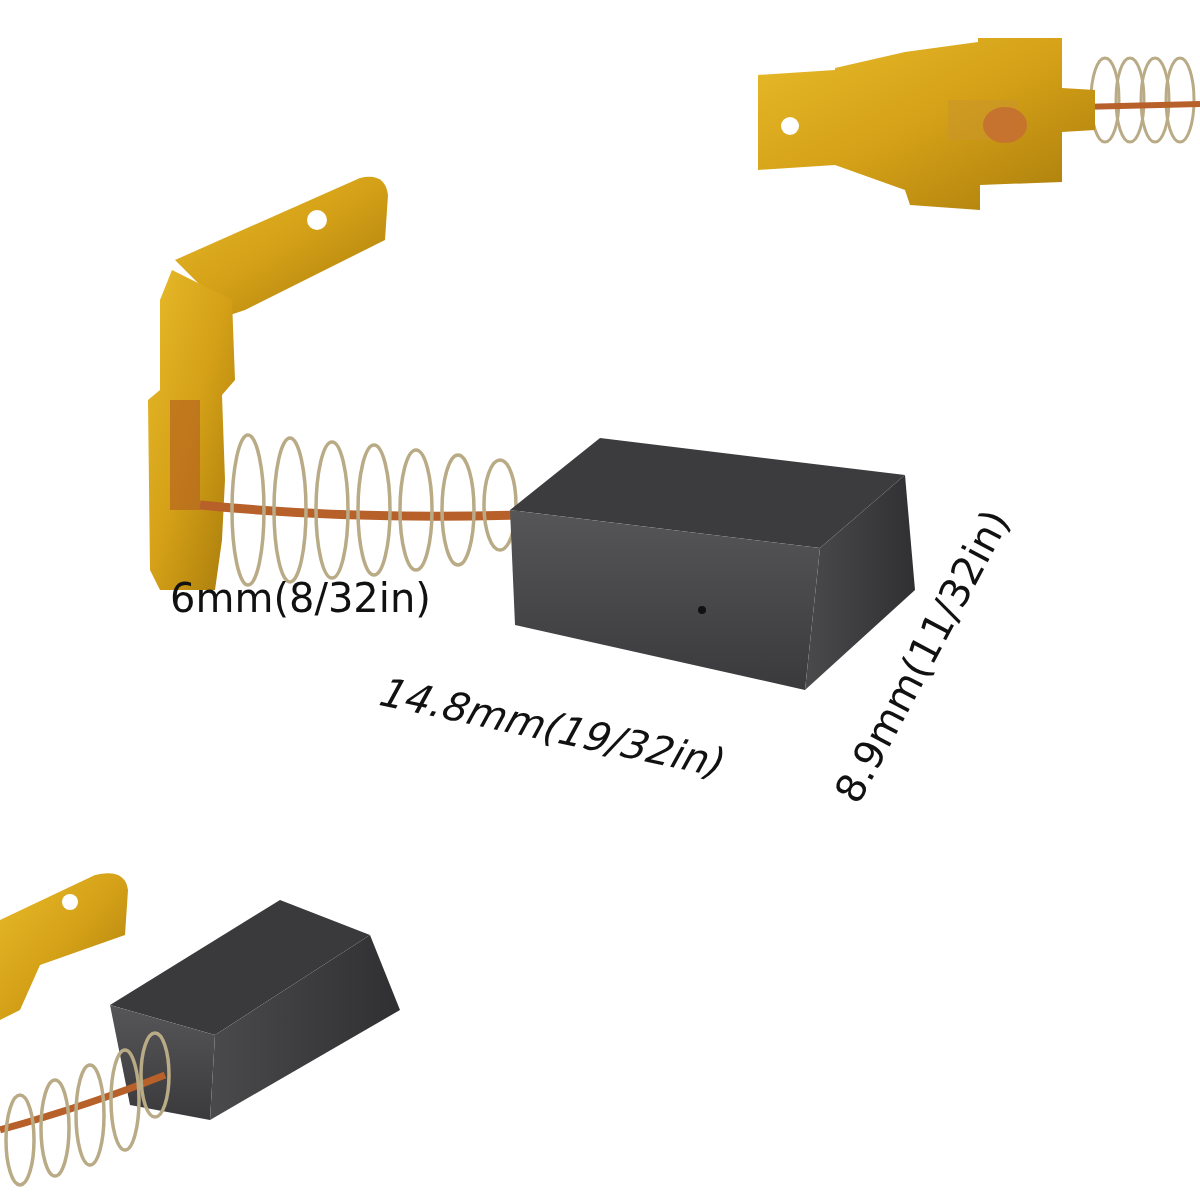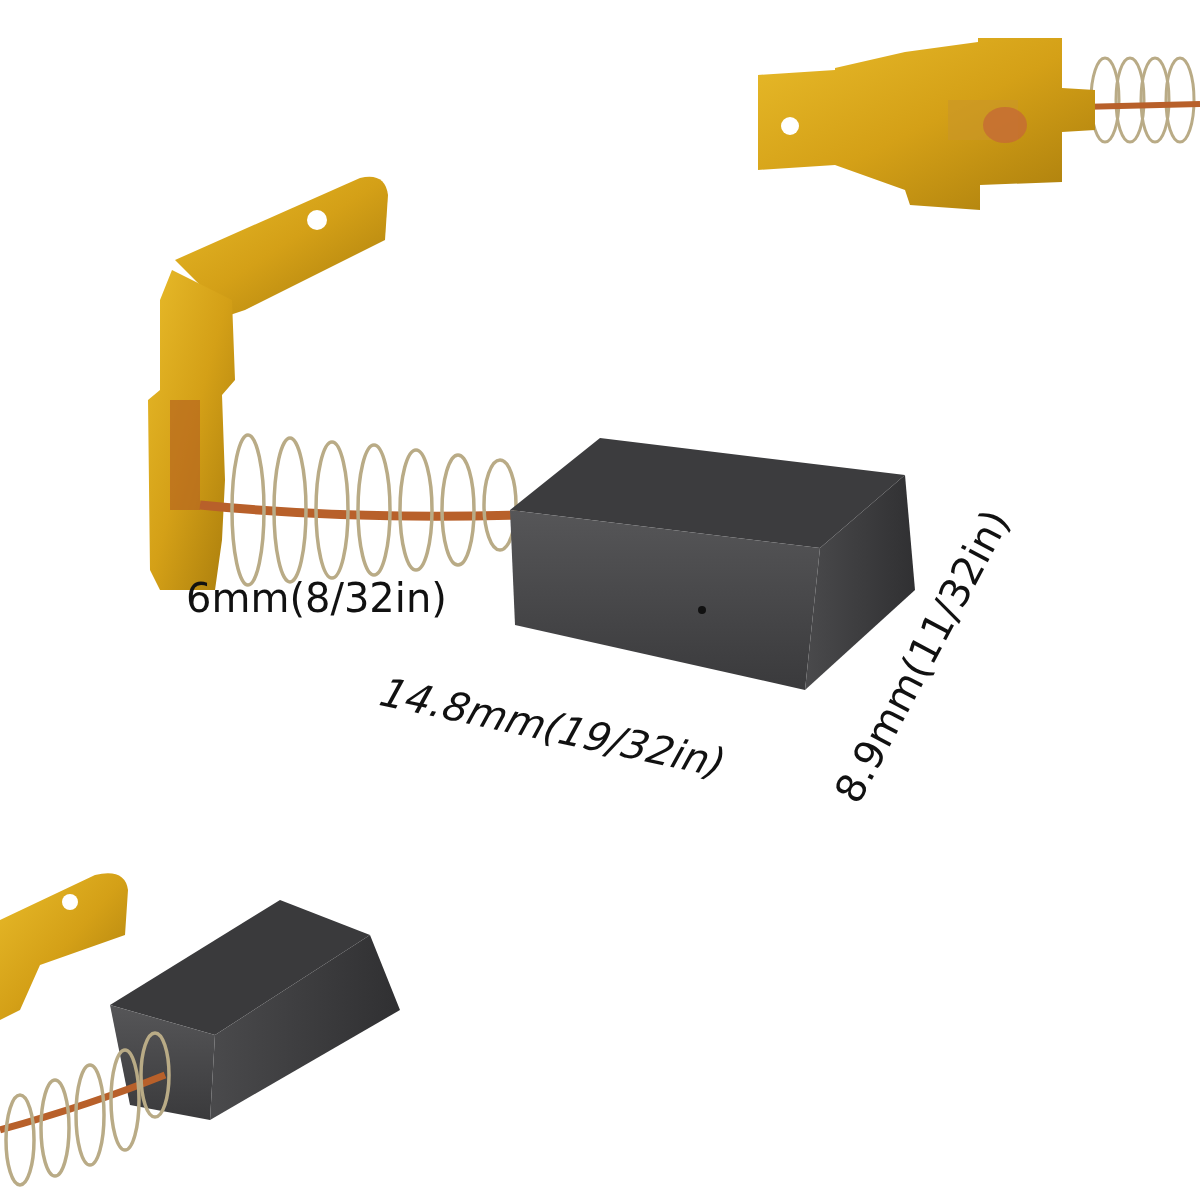--- a/index.html
+++ b/index.html
@@ -1,18 +1,18 @@
 <!DOCTYPE html>
 <html><head>
 <meta charset="utf-8">
 <style>
   html, body { margin:0; padding:0; background:#ffffff; }
   body { width:1200px; height:1200px; position:relative; overflow:hidden; font-family:"DejaVu Sans", sans-serif; }
   .label { position:absolute; color:#111; white-space:nowrap; line-height:1; }
-  .lbl-width { left:186px; top:578px; font-size:40px; font-family:"DejaVu Sans", sans-serif; }
+  .lbl-width { left:170px; top:578px; font-size:40px; font-family:"DejaVu Sans", sans-serif; }
   .lbl-length { left:388px; top:672px; font-size:40px; font-style:italic; font-family:"DejaVu Sans", sans-serif; transform-origin:0 0; transform:rotate(12deg) skewX(-6deg); }
   .lbl-height { left:828px; top:790px; font-size:40px; font-family:"DejaVu Sans", sans-serif; transform-origin:0 0; transform:rotate(-62deg); }
   svg { position:absolute; left:0; top:0; }
 </style>
 </head>
 <body>
 
 <svg width="1200" height="1200" viewBox="0 0 1200 1200">
   <defs>
     <linearGradient id="brass" x1="0" y1="0" x2="1" y2="1">

